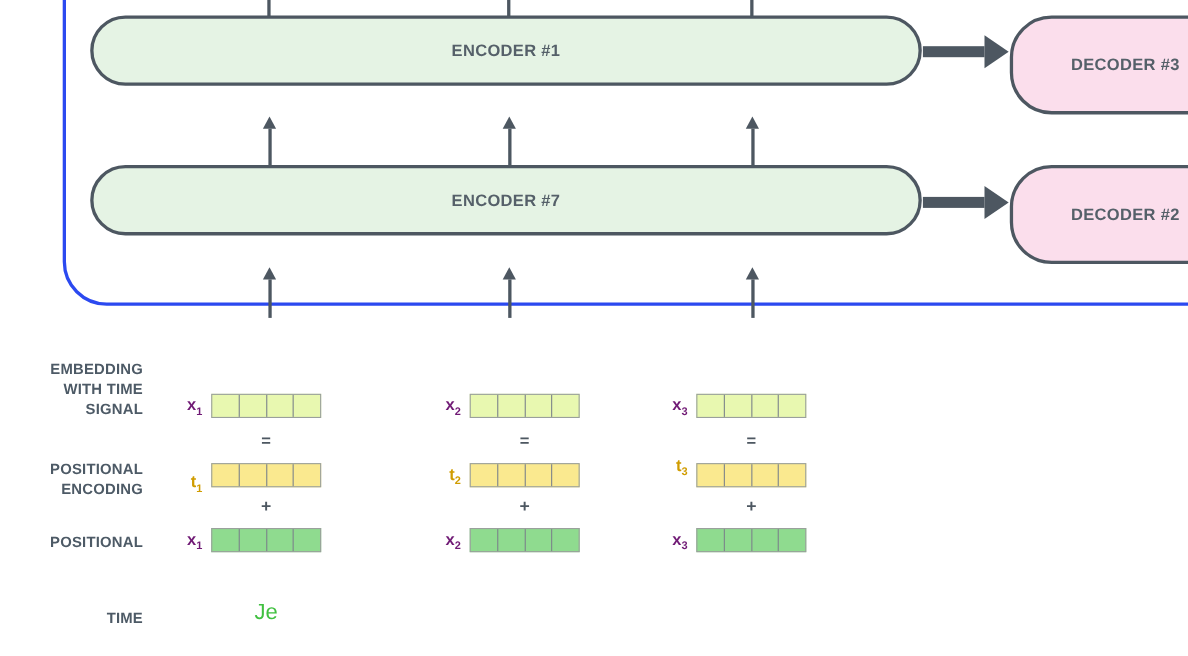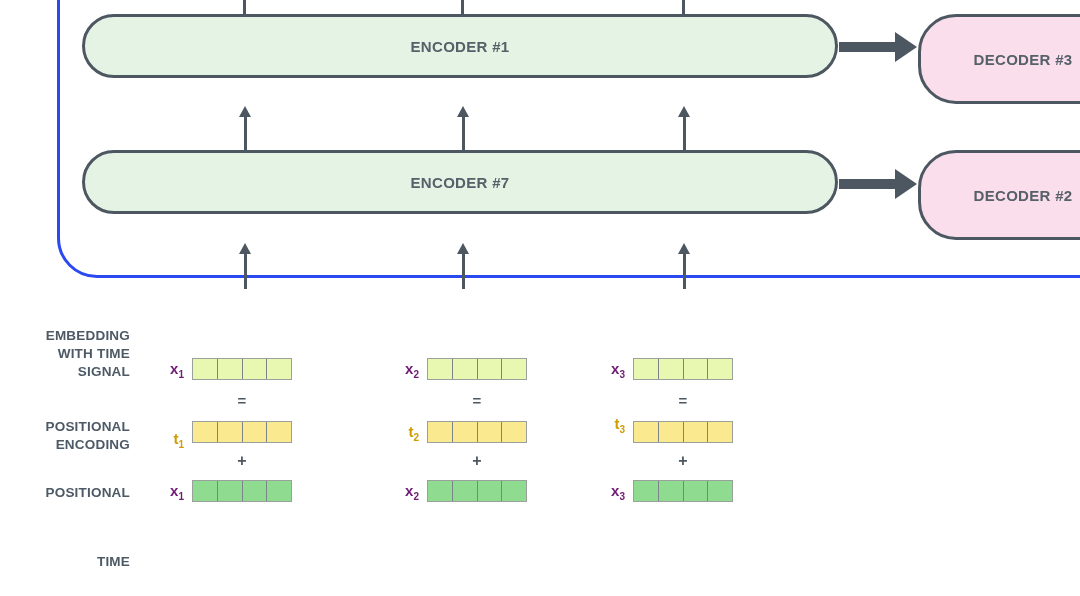--- a/index.html
+++ b/index.html
@@ -145,20 +145,21 @@
         <div class="cell"></div>
     </div>
     <div class="op plus">+</div>
     <div class="vec-label green" style="top:122px;"><span>x</span><sub>1</sub></div>
     <div class="vec emb" style="top:122px;">
       <div class="cell"></div>
         <div class="cell"></div>
         <div class="cell"></div>
         <div class="cell"></div>
     </div>
+    <div class="word">Je</div>
   </div>
 
   <div class="col" style="left:357px;">
     <div class="vec-label green" style="top:0;"><span>x</span><sub>2</sub></div>
     <div class="vec time" style="top:0;">
       <div class="cell"></div>
         <div class="cell"></div>
         <div class="cell"></div>
         <div class="cell"></div>
     </div>

